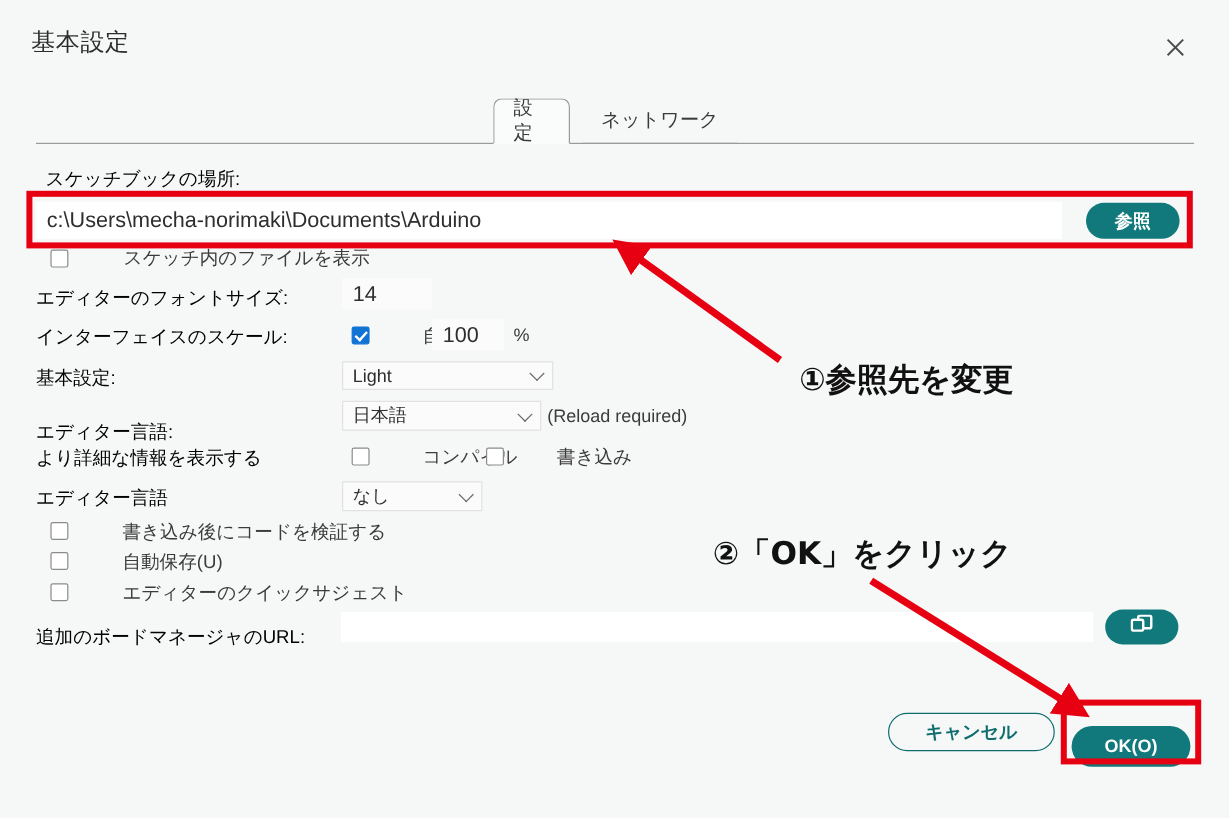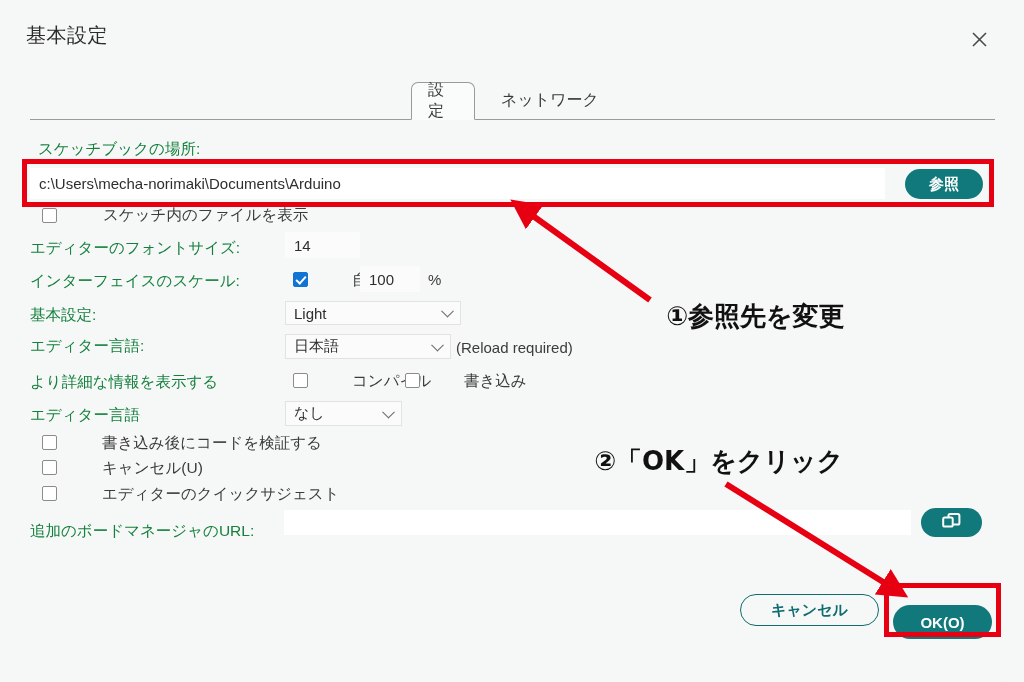--- a/index.html
+++ b/index.html
@@ -54,30 +54,30 @@
   .tab.inactive {
     left: 455px; width: 130px;
     border-bottom: 1px solid #9a9a9a;
   }
 
   
   .form { position: absolute; left: 0; top: 0; width: 1024px; height: 682px; }
 
   .row-label {
     position: absolute;
-    font-size: 15.5px; color: #15803d; white-space: nowrap;
+    font-size: 15.5px; color: #000000; white-space: nowrap;
   }
 
   .textfield {
     position: absolute;
     background: #ffffff;
     border: none;
     display: flex; align-items: center;
     padding-left: 9px;
-    font-size: 15px; color: #2e2e2e;
+    font-size: 18px; color: #2e2e2e;
   }
   .textfield.grey { background: #fbfbfb; }
 
   .pillbtn {
     position: absolute;
     background: #11797b;
     color: #ffffff;
     border-radius: 999px;
     display: flex; align-items: center; justify-content: center;
     font-size: 15px; cursor: pointer;
@@ -185,21 +185,21 @@
     <div class="cb-label" style="left:312px; top:270px;">自動</div>
     <div class="textfield grey" style="left:360px; top:266px; width:60px; height:26px;">100</div>
     <div class="plain" style="left:428px; top:271px;">%</div>
 
     <div class="row-label" style="left:30px; top:305px;">基本設定:</div>
     <div class="select" style="left:285px; top:301px; width:176px; height:24px;">
       <span>Light</span>
       <span class="chev"></span>
     </div>
 
-    <div class="row-label" style="left:30px; top:336px;">エディター言語:</div>
+    <div class="row-label" style="left:30px; top:350px;">エディター言語:</div>
     <div class="select" style="left:285px; top:334px; width:166px; height:25px;">
       <span>日本語</span>
       <span class="chev"></span>
     </div>
     <div class="plain" style="left:456px; top:339px;">(Reload required)</div>
 
     <div class="row-label" style="left:30px; top:372px;">より詳細な情報を表示する</div>
     <div class="cb" style="left:293px; top:373px;"></div>
     <div class="cb-label" style="left:312px; top:371px;">コンパイル</div>
     <div class="cb" style="left:405px; top:373px;"></div>
@@ -208,21 +208,21 @@
     <div class="row-label" style="left:30px; top:405px;">エディター言語</div>
     <div class="select" style="left:285px; top:401px; width:117px; height:25px;">
       <span>なし</span>
       <span class="chev"></span>
     </div>
 
     <div class="cb" style="left:42px; top:435px;"></div>
     <div class="cb-label" style="left:62px; top:433px;">書き込み後にコードを検証する</div>
 
     <div class="cb" style="left:42px; top:460px;"></div>
-    <div class="cb-label" style="left:62px; top:458px;">キャンセル(U)</div>
+    <div class="cb-label" style="left:62px; top:458px;">自動保存(U)</div>
 
     <div class="cb" style="left:42px; top:486px;"></div>
     <div class="cb-label" style="left:62px; top:484px;">エディターのクイックサジェスト</div>
 
     <div class="row-label" style="left:30px; top:521px;">追加のボードマネージャのURL:</div>
     <div class="textfield" style="left:284px; top:510px; width:627px; height:25px;"></div>
     <div class="pillbtn solid" style="left:921px; top:508px; width:61px; height:29px;">
       <span>
         <svg width="19" height="17" viewBox="0 0 19 17" aria-hidden="true">
           <rect x="1.2" y="4.5" width="9.5" height="9" rx="1.6" fill="none" stroke="#ffffff" stroke-width="2"></rect>

